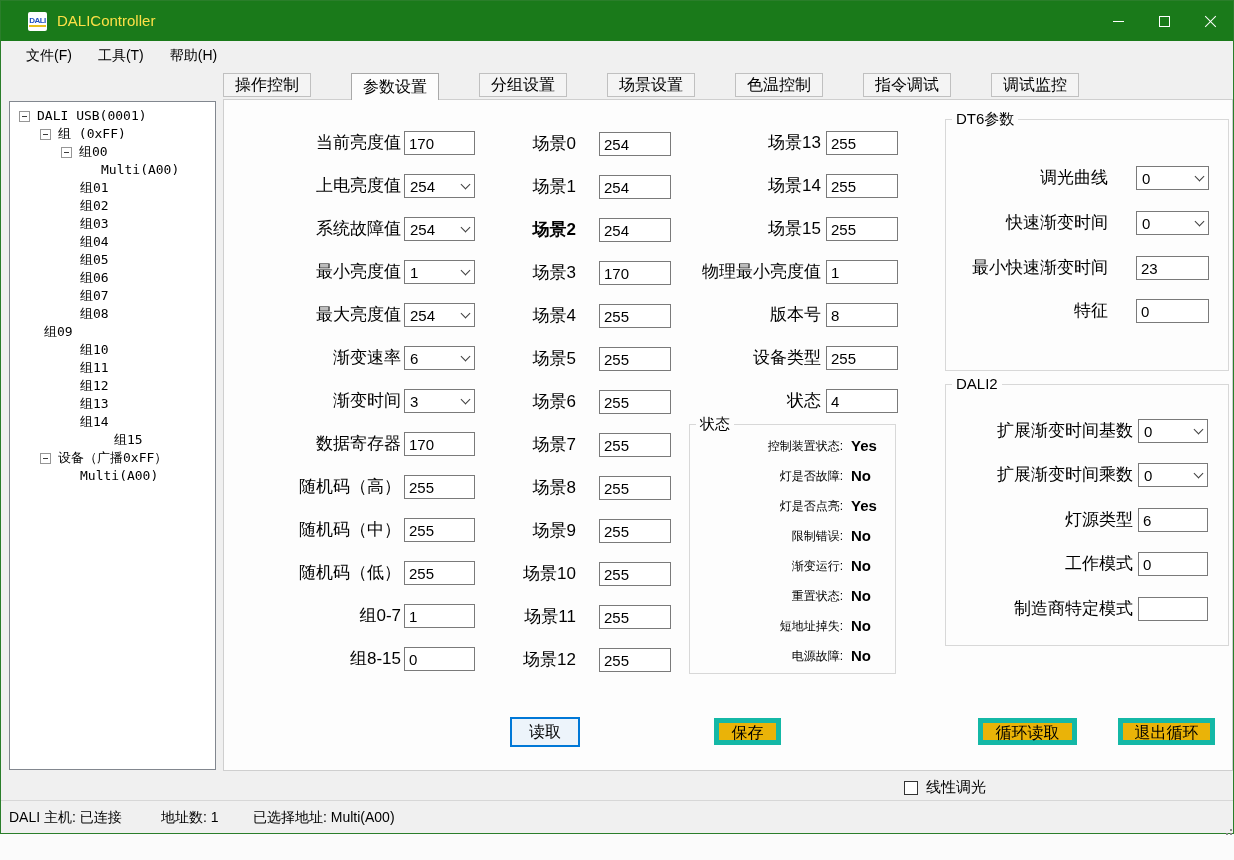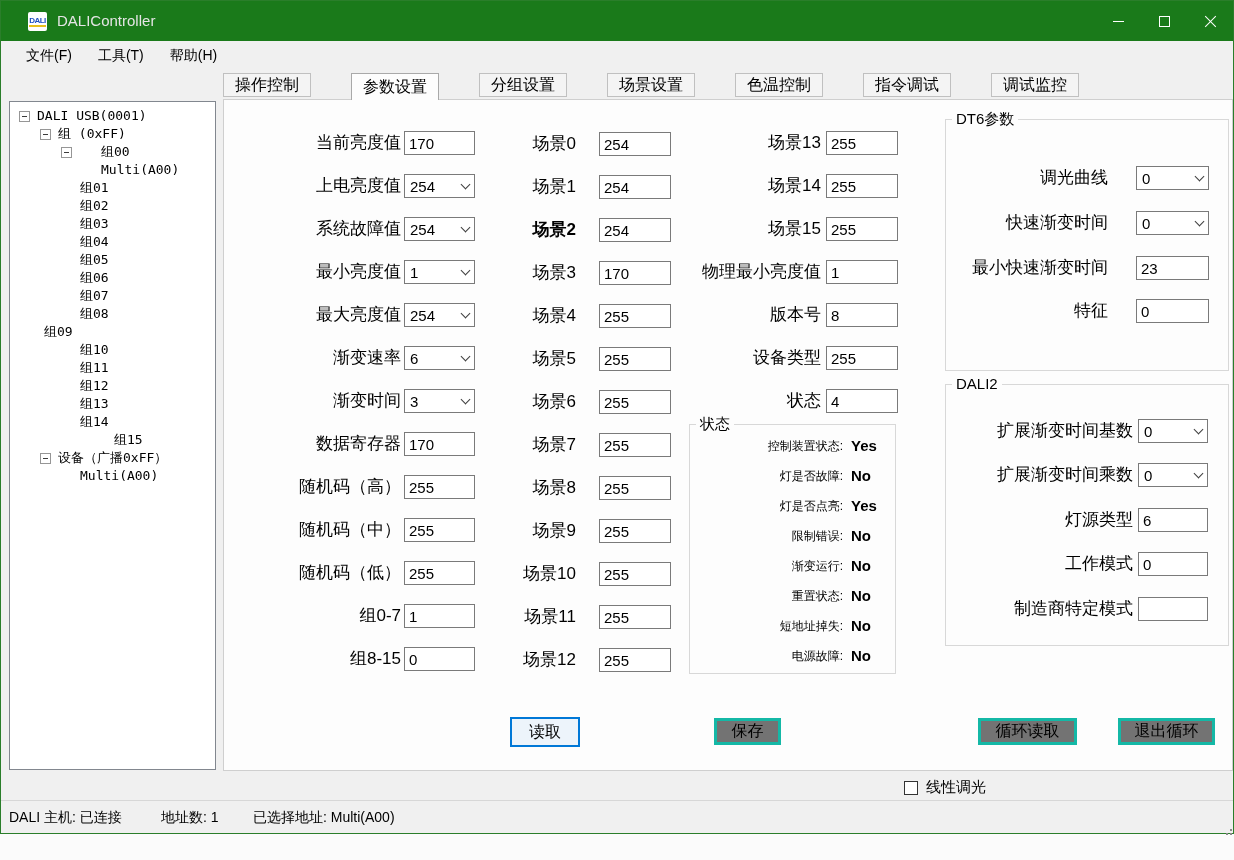--- a/index.html
+++ b/index.html
@@ -3,21 +3,21 @@
 <meta charset="utf-8">
 <style>
   * { margin:0; padding:0; box-sizing:border-box; }
   html,body { width:1234px; height:860px; background:#fbfbfb; font-family:"Liberation Sans", sans-serif; color:#000; overflow:hidden; }
   #win { position:absolute; left:0; top:0; width:1234px; height:834px; background:#f0f0f0; border:1px solid #2a7e2a; }
 
   
   .titlebar { position:absolute; left:0; top:0; width:100%; height:40px; background:#1a7a1a; display:flex; align-items:center; }
   .app-icon { position:absolute; left:27px; top:11px; width:19px; height:19px; background:#fff; border-radius:2px; display:flex; align-items:center; justify-content:center; overflow:hidden; }
   .app-icon b { font-size:8px; color:#1f4fc0; letter-spacing:-0.5px; border-bottom:2px solid #e8c01c; line-height:8px; }
-  .win-title { position:absolute; left:56px; top:0; line-height:40px; color:#e5e5e5; font-size:15px; }
+  .win-title { position:absolute; left:56px; top:0; line-height:40px; color:#fde047; font-size:15px; }
   .winbtns { position:absolute; right:0; top:0; height:40px; display:flex; }
   .winbtn { width:46px; height:40px; display:flex; align-items:center; justify-content:center; cursor:default; }
   .glyph-min { width:11px; height:1px; background:#fff; display:block; }
   .glyph-max { width:11px; height:11px; border:1px solid #fff; display:block; }
   .glyph-close { position:relative; width:13px; height:13px; display:block; }
   .glyph-close::before,.glyph-close::after { content:""; position:absolute; left:6px; top:-1px; width:1px; height:15px; background:#fff; }
   .glyph-close::before { transform:rotate(45deg); }
   .glyph-close::after { transform:rotate(-45deg); }
 
   
@@ -49,21 +49,21 @@
   
   .gb { position:absolute; border:1px solid #d8d8d8; }
   .gb-label { position:absolute; top:-10px; left:6px; background:#fdfdfd; padding:0 4px; font-size:15px; white-space:nowrap; }
   #gb-status { left:688px; top:423px; width:207px; height:250px; }
   #gb-dt6   { left:944px; top:118px; width:284px; height:252px; }
   #gb-dali2 { left:944px; top:383px; width:284px; height:262px; }
   .st-label { position:absolute; text-align:right; font-size:12px; line-height:20px; white-space:nowrap; }
   .st-value { position:absolute; font-size:15px; font-weight:bold; line-height:20px; }
 
   
-  .btn { position:absolute; background:#737373; border:3px solid #14b8a6; font-family:"Liberation Sans", sans-serif; font-size:16px; }
+  .btn { position:absolute; background:#eab308; border:5px solid #14b8a6; font-family:"Liberation Sans", sans-serif; font-size:16px; }
   #btn-read { left:509px; top:716px; width:70px; height:30px; background:#edf4fb; border:2px solid #0078d7; }
   #btn-save { left:713px; top:717px; width:67px; height:27px; }
   #btn-loop { left:977px; top:717px; width:99px; height:27px; }
   #btn-exit { left:1117px; top:717px; width:97px; height:27px; }
 
   
   .cb-box { position:absolute; left:903px; top:780px; width:14px; height:14px; border:1px solid #333; background:#fff; }
   .cb-label { position:absolute; left:925px; top:777px; font-size:15px; }
   .statusbar { position:absolute; left:0; top:799px; width:100%; height:33px; background:#f0f0f0; border-top:1px solid #d7d7d7; font-size:14px; }
   .sb-item { position:absolute; top:8px; white-space:nowrap; }
@@ -101,21 +101,21 @@
 
   <div class="tree">
       <div class="tree-item" style="padding-left: 9px;">
         <span class="expander"></span>
         <span>DALI USB(0001)</span>
       </div>
       <div class="tree-item" style="padding-left: 30px;">
         <span class="expander"></span>
         <span>组 (0xFF)</span>
       </div>
-      <div class="tree-item" style="padding-left: 51px; gap: 22px;">
+      <div class="tree-item" style="padding-left: 51px;">
         <span class="expander"></span>
         <span>组00</span>
       </div>
       <div class="tree-item" style="padding-left: 91px;">
         <span>Multi(A00)</span>
       </div>
       <div class="tree-item" style="padding-left: 70px;">
         <span>组01</span>
       </div>
       <div class="tree-item" style="padding-left: 70px;">

